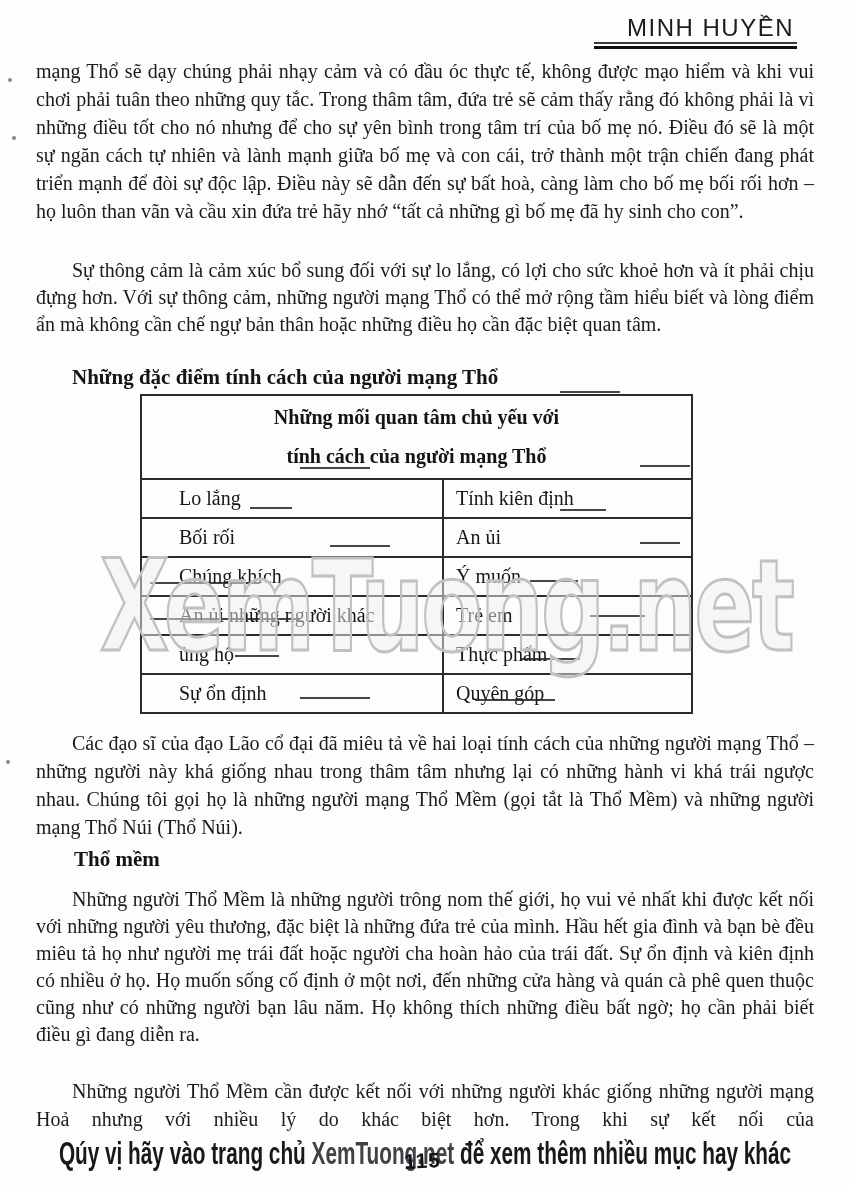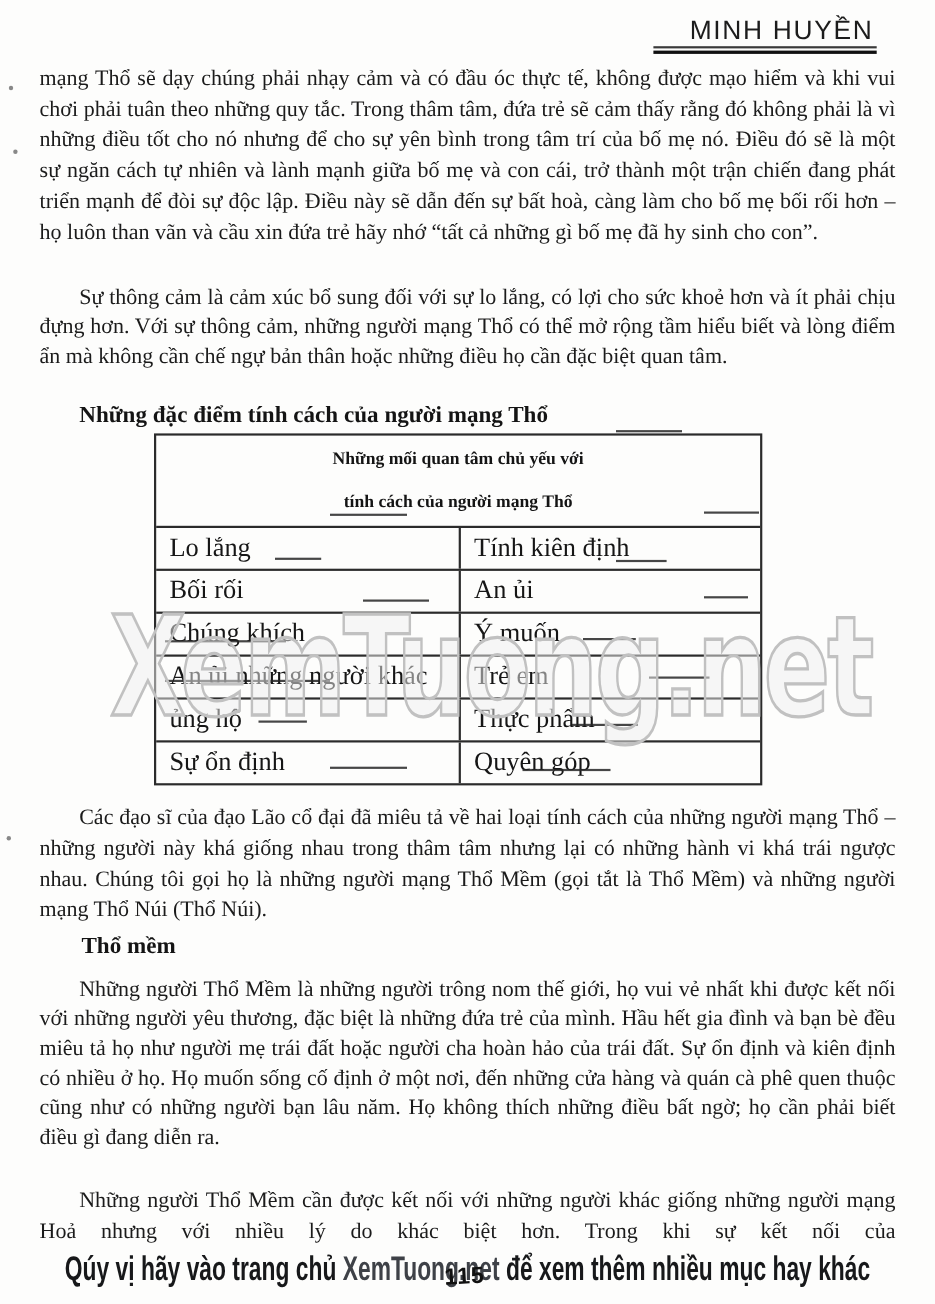--- a/index.html
+++ b/index.html
@@ -18,23 +18,23 @@
   .p2{top:257px;line-height:27px;text-indent:36px;}
   .p3{top:729px;line-height:28px;text-indent:36px;}
   .p4{top:886px;line-height:27px;text-indent:36px;font-family:Liberation Serif, serif;}
   .p5{top:1077px;line-height:28px;text-indent:36px;text-align-last:justify;}
   
   .sec-head{position:absolute;left:72px;top:365px;margin:0;font-size:21px;font-weight:bold;color:#141414;}
   .sub-head{position:absolute;left:74px;top:847px;margin:0;font-size:21px;font-weight:bold;color:#141414;}
   
   .ttable{position:absolute;left:140px;top:394px;width:549px;border:2px solid #2b2b2b;background:transparent;}
   .ttable .thead{height:80px;border-bottom:2px solid #2b2b2b;text-align:center;font-weight:bold;
-                 font-size:16px;color:#141414;padding-top:2px;}
+                 font-size:20px;color:#141414;padding-top:2px;}
   .ttable .thead div{line-height:39px;}
-  .trow{display:flex;height:37px;border-bottom:2px solid #2b2b2b;font-size:24px;color:#161616;}
+  .trow{display:flex;height:37px;border-bottom:2px solid #2b2b2b;font-size:20px;color:#161616;padding-left:25px;}
   .trow:last-child{border-bottom:none;}
   .tcell{line-height:36px;padding-left:12px;position:relative;box-sizing:border-box;}
   .tcell.l{width:277px;border-right:2px solid #2b2b2b;}
   .tcell.r{flex:1;}
   
   .scratch{position:absolute;height:2px;background:#262626;opacity:.85;z-index:3;}
   .speck{position:absolute;width:4px;height:4px;border-radius:50%;background:#6a6a6a;opacity:.8;}
   
   .watermark{position:absolute;left:100px;top:544px;z-index:6;pointer-events:none;white-space:nowrap;
              font-family:"DejaVu Sans","Liberation Sans",sans-serif;font-weight:bold;font-size:126px;

